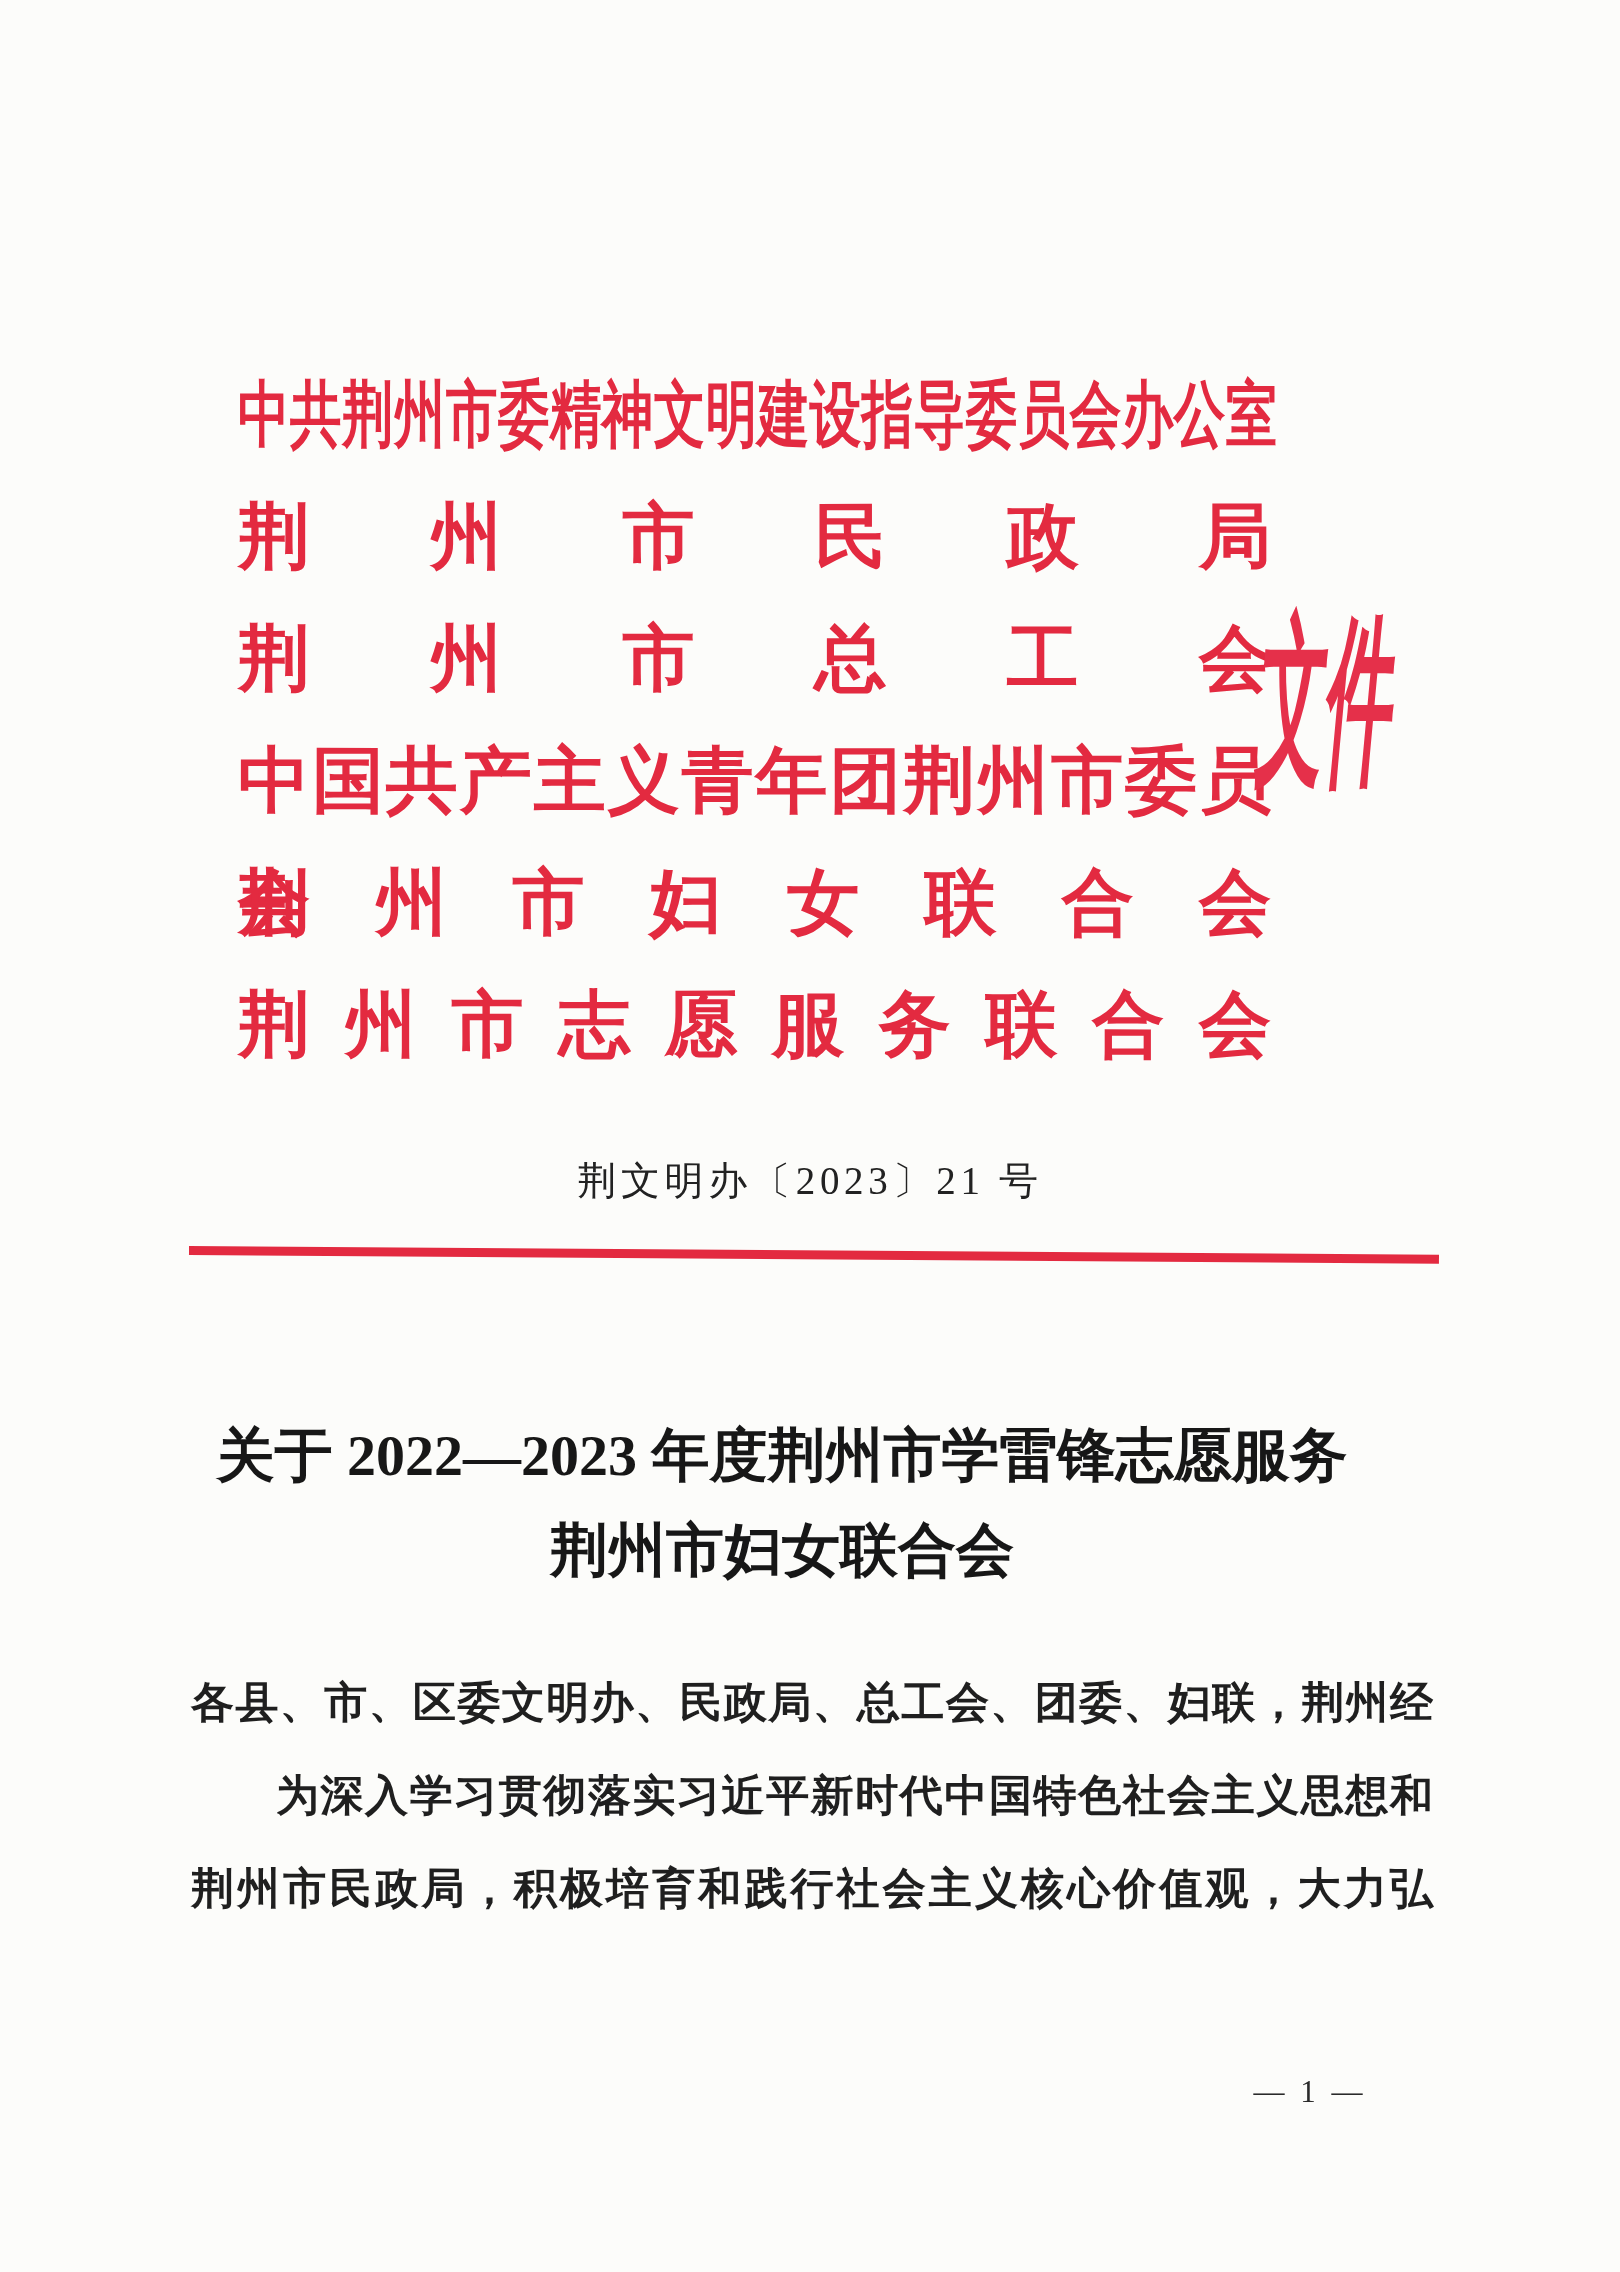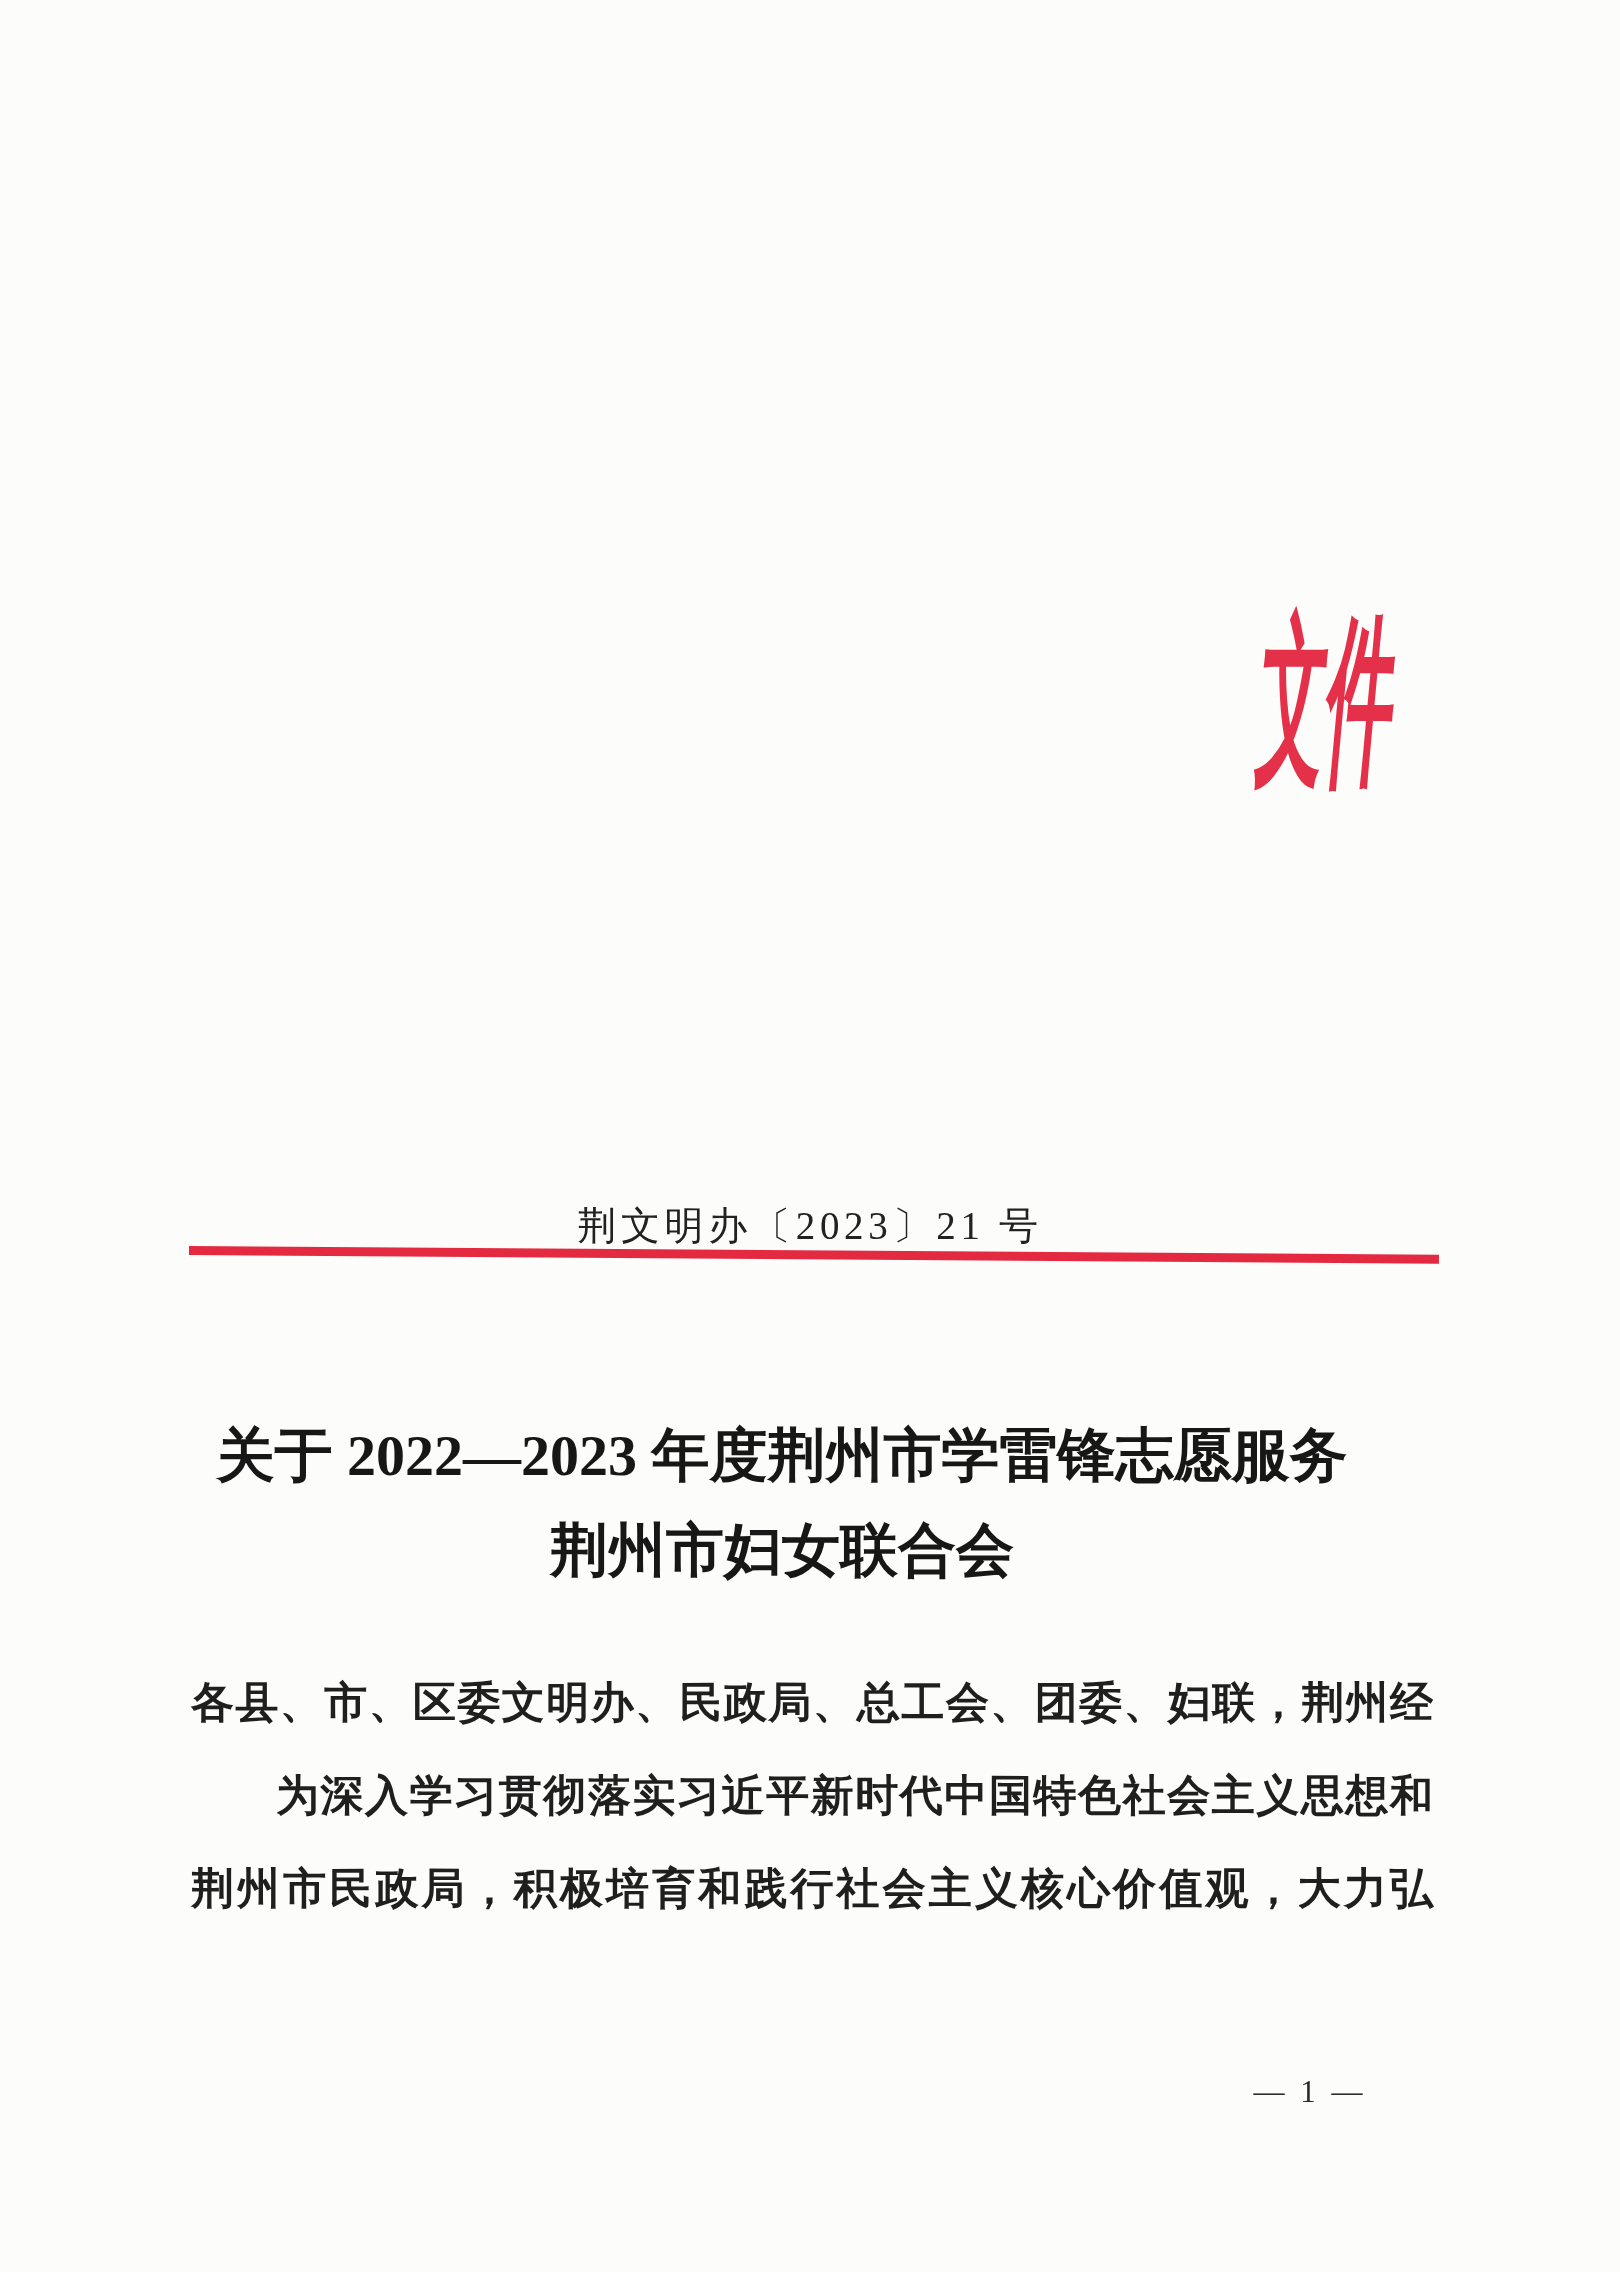--- a/index.html
+++ b/index.html
@@ -64,21 +64,21 @@
     font-style: italic;
     white-space: nowrap;
     transform: scale(0.67, 1.82);
     transform-origin: top left;
   }
 
   
   .doc-number {
     position: absolute;
     left: 0;
-    top: 1199px;
+    top: 1154px;
     width: 1620px;
     text-align: center;
     color: #222;
     font-size: 39px;
     letter-spacing: 4.7px;
   }
 
   
   .red-rule {
     position: absolute;
@@ -140,20 +140,30 @@
     font-size: 31px;
     letter-spacing: 4px;
     white-space: nowrap;
   }
 </style>
 </head>
 <body>
 
 <div class="page">
 
+  <div class="issuer-block">
+    <div class="issuer-line condensed">
+      <span class="scalewrap">中共荆州市委精神文明建设指导委员会办公室</span>
+    </div>
+    <div class="issuer-line justified">荆州市民政局</div>
+    <div class="issuer-line justified">荆州市总工会</div>
+    <div class="issuer-line tracked">中国共产主义青年团荆州市委员会</div>
+    <div class="issuer-line justified">荆州市妇女联合会</div>
+    <div class="issuer-line justified">荆州市志愿服务联合会</div>
+  </div>
 
   <div class="doc-mark">文件</div>
 
   <div class="doc-number">荆文明办〔2023〕21 号</div>
 
   <div class="red-rule"></div>
 
   <div class="title-block">
     <div>关于 2022—2023 年度荆州市学雷锋志愿服务</div>
     <div>荆州市妇女联合会</div>

